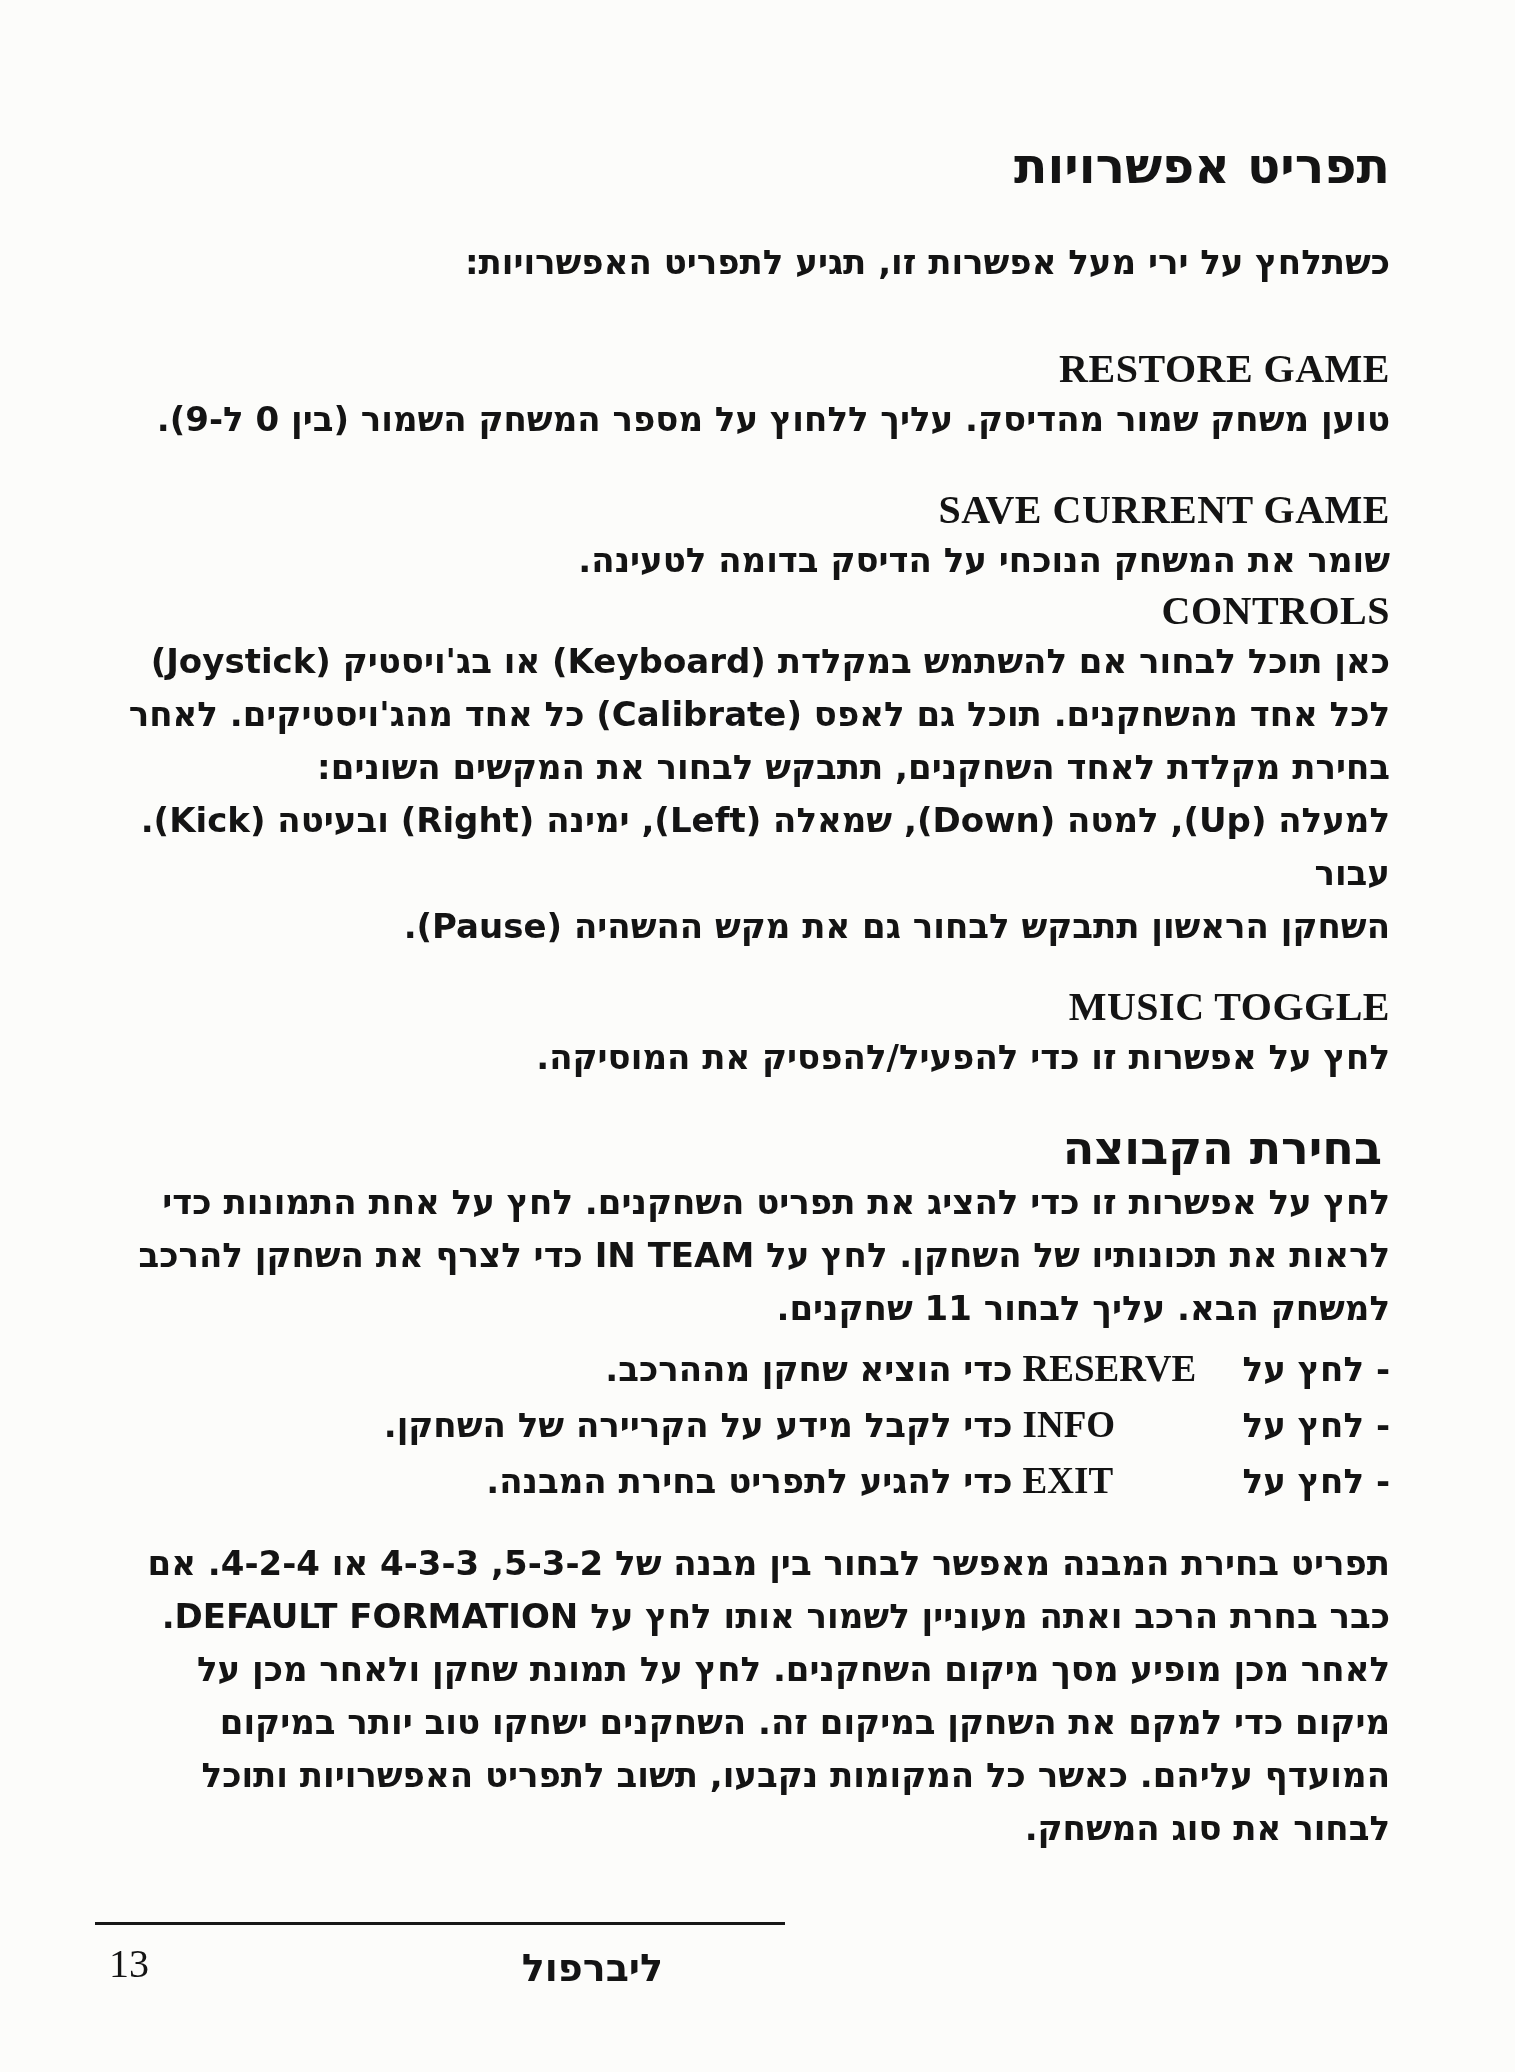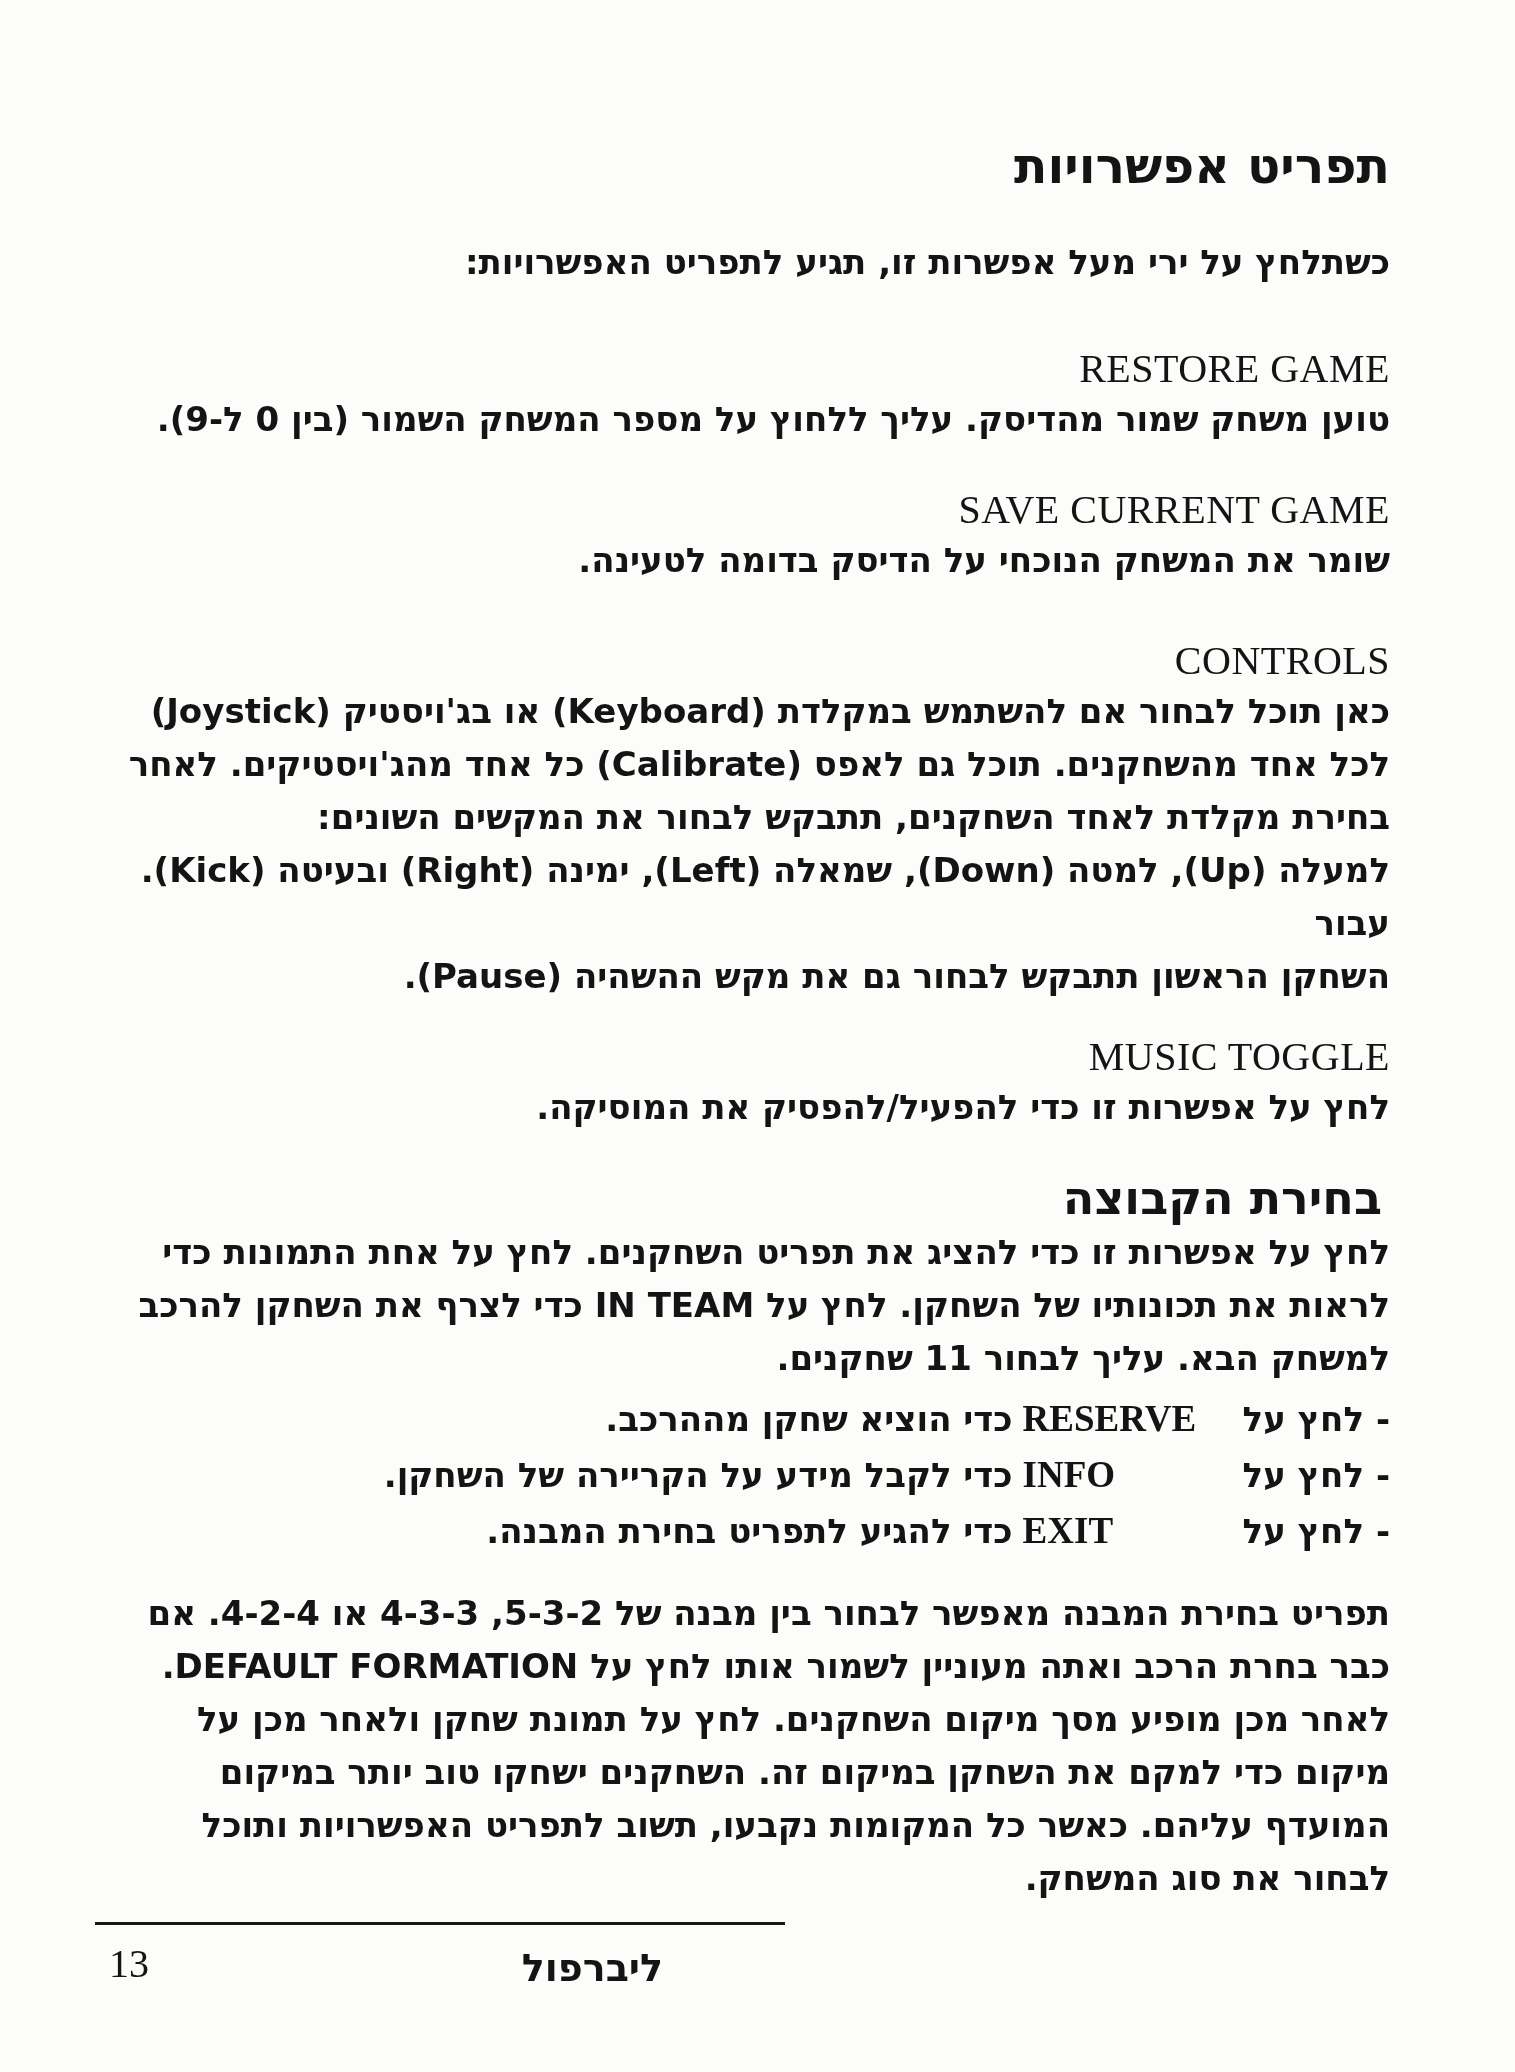--- a/index.html
+++ b/index.html
@@ -23,38 +23,38 @@
   }
   .h-he-sub {
     margin:36px 8px 0 0;
     font-size:46px; line-height:56px;
     font-weight:bold;
     text-align:right;
   }
   .h-en {
     margin:0;
     font-family:"Liberation Serif", serif;
-    font-weight:normal;
+    font-weight:bold;
     font-size:40px; line-height:48px;
     text-align:right;
     direction:ltr;
     letter-spacing:0.5px;
   }
   .body {
     margin:0;
     font-size:34px;
     font-weight:600;
     line-height:53px;
     text-align:right;
     white-space:pre-line;
   }
   .mt-intro   { margin-top:40px; }
   .mt-sec-lg  { margin-top:56px; }
   .mt-sec-md  { margin-top:40px; }
-  .mt-sec-ctl { margin-top:50px; }
+  .mt-sec-ctl { }
   .mt-sec-sm  { margin-top:30px; }
   .mt-body    { margin-top:0; }
   .mt-par     { margin-top:28px; }
   .bullets { margin-top:6px; }
   .bullet {
     display:flex;
     align-items:baseline;
     gap:10px;
     font-size:34px;
     font-weight:600;

